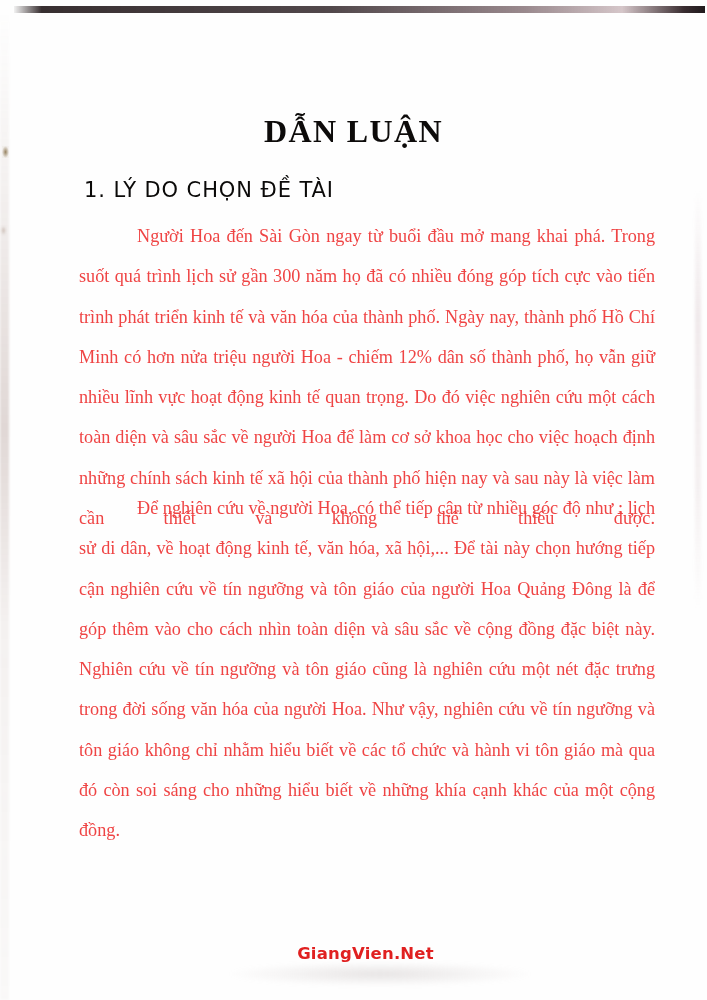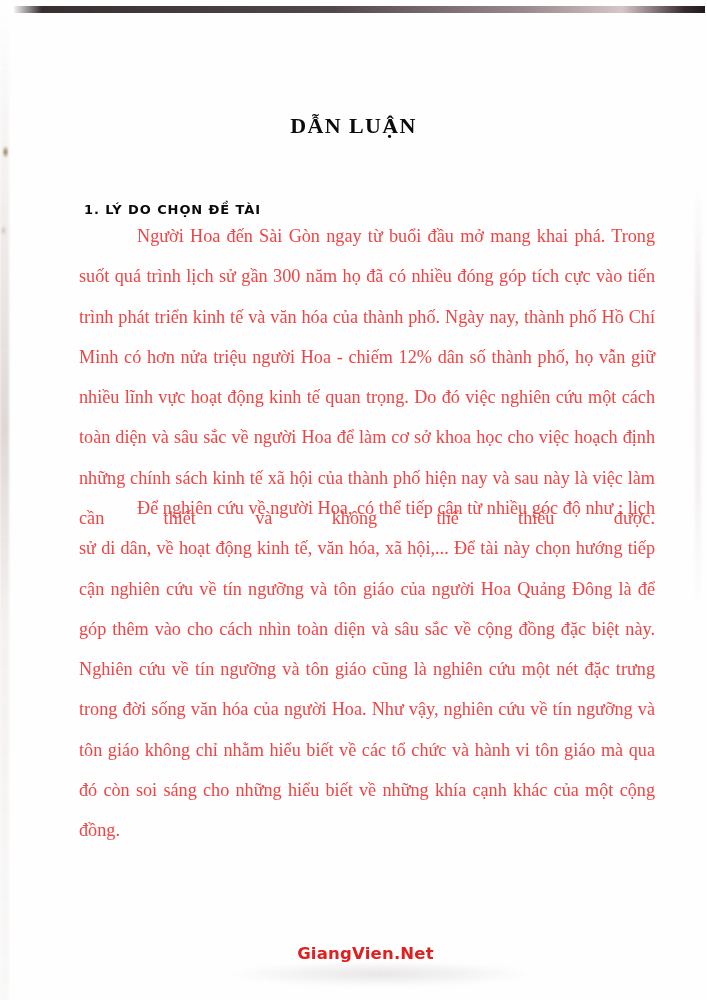--- a/index.html
+++ b/index.html
@@ -101,35 +101,34 @@
   }
 
   .doc-title {
     position: absolute;
     left: 0;
     top: 113px;
     width: 707px;
     text-align: center;
     font-family: "Liberation Serif", "DejaVu Serif", serif;
     font-weight: bold;
-    font-size: 22px;
+    font-size: 32px;
     letter-spacing: 1.4px;
     color: #0d0b0a;
   }
 
   .section-heading {
     position: absolute;
     left: 84px;
     top: 178px;
     font-family: "DejaVu Sans", "Liberation Sans", sans-serif;
-    font-weight: bold;
-    font-size: 13px;
+    font-weight: normal;
+    font-size: 21px;
     letter-spacing: 0.9px;
     color: #0b0a09;
-    margin-top: 24px;
   }
 
   .body-block {
     position: absolute;
     left: 79px;
     width: 576px;
     font-size: 18.2px;
     line-height: 40.3px;
     text-align: justify;
     text-justify: inter-word;

